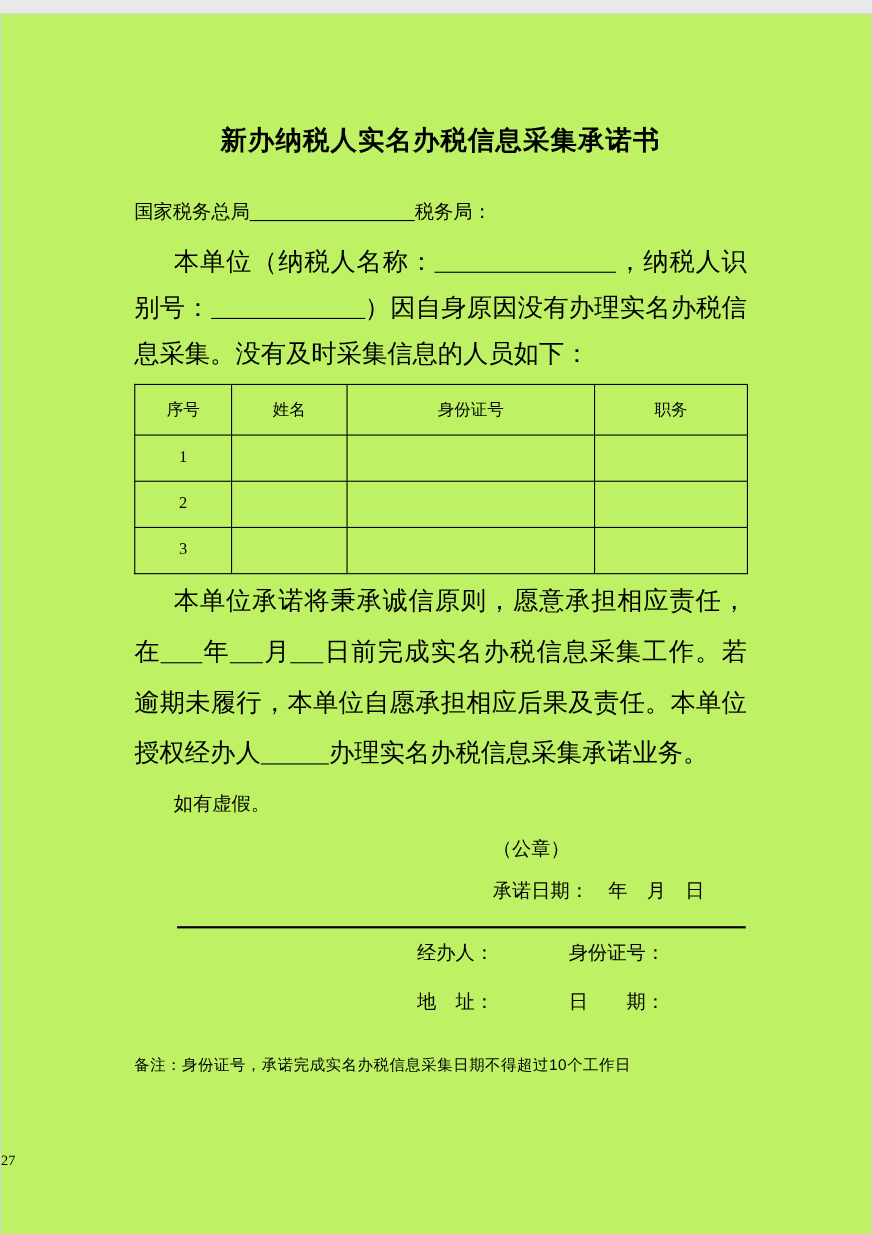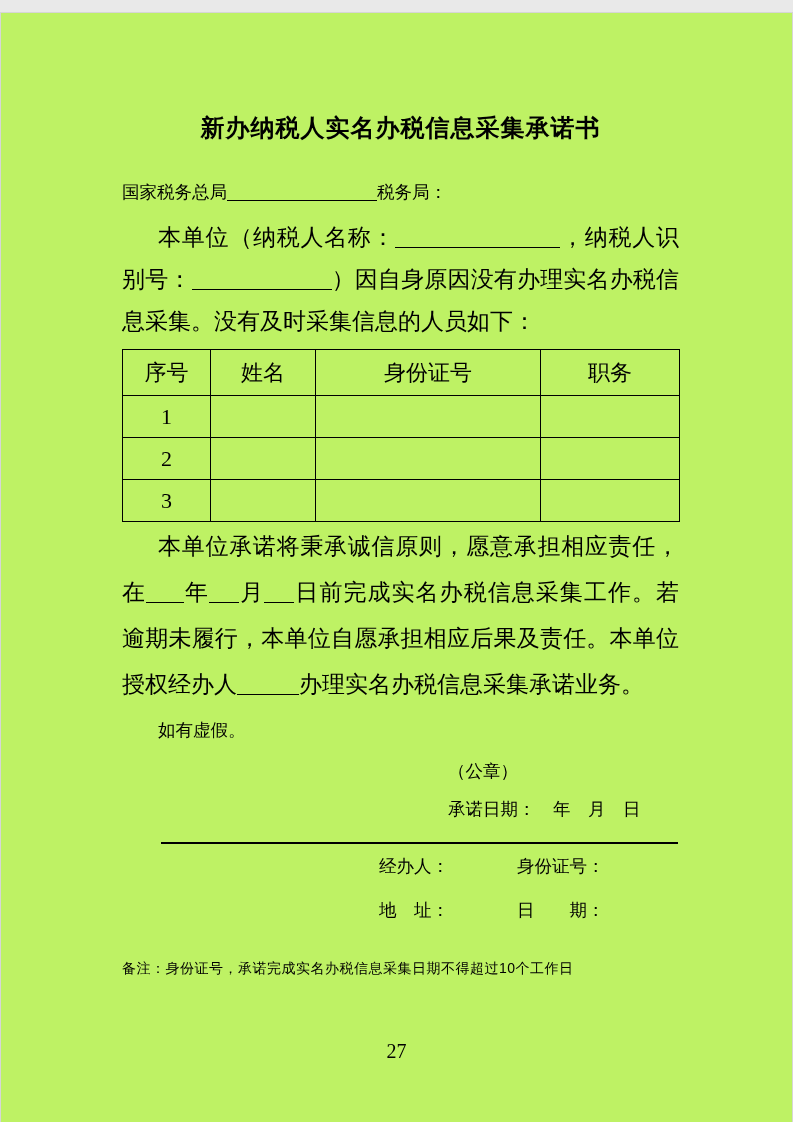--- a/index.html
+++ b/index.html
@@ -31,21 +31,21 @@
   .blank {
     display: inline-block; border-bottom: 1px solid #000;
     height: 1em; vertical-align: -3px;
   }
   .w150 { width: 150px; } .w165 { width: 165px; } .w140 { width: 140px; }
   .w38 { width: 38px; }  .w30 { width: 30px; }  .w62 { width: 62px; }
 
   table.roster { width: 100%; border-collapse: collapse; table-layout: fixed; margin: 0; }
   .roster th, .roster td {
     border: 1px solid #000; text-align: center; vertical-align: middle;
-    font-size: 22px; font-weight: normal; padding: 0;
+    font-size: 15px; font-weight: normal; padding: 0;
   }
   .roster th { height: 46px; }
   .roster td { height: 42px; }
 
   .closing { font-size: 17.5px; line-height: 44px; text-indent: 36px; margin: 0; }
   .seal-line, .date-line { font-size: 17.5px; line-height: 38px; margin: 0 0 0 326px; }
 
   .divider { border: none; border-top: 2px solid #000; width: 517px; margin: 14px 0 0 39px; }
 
   .confirmation { font-size: 17.5px; line-height: 38px; margin: 10px 0 0 0; text-indent: 36px; }
@@ -54,21 +54,21 @@
   .sign-label-1 { position: absolute; left: 257px; }
   .sign-label-2 { position: absolute; left: 395px; }
 
   .note {
     font-family: "Liberation Sans", "DejaVu Sans", sans-serif;
     font-size: 14px; line-height: 20px; margin-top: 26px; letter-spacing: 0.5px;
   }
 
   .page-number {
     position: absolute; left: 0; right: 0; bottom: 70px;
-    text-align: center; font-size: 20px;
+    text-align: left; font-size: 13px;
   }
 </style>
 </head>
 <body>
 
 <div class="page">
   <div class="content">
 
     <h1 class="title">新办纳税人实名办税信息采集承诺书</h1>
 

